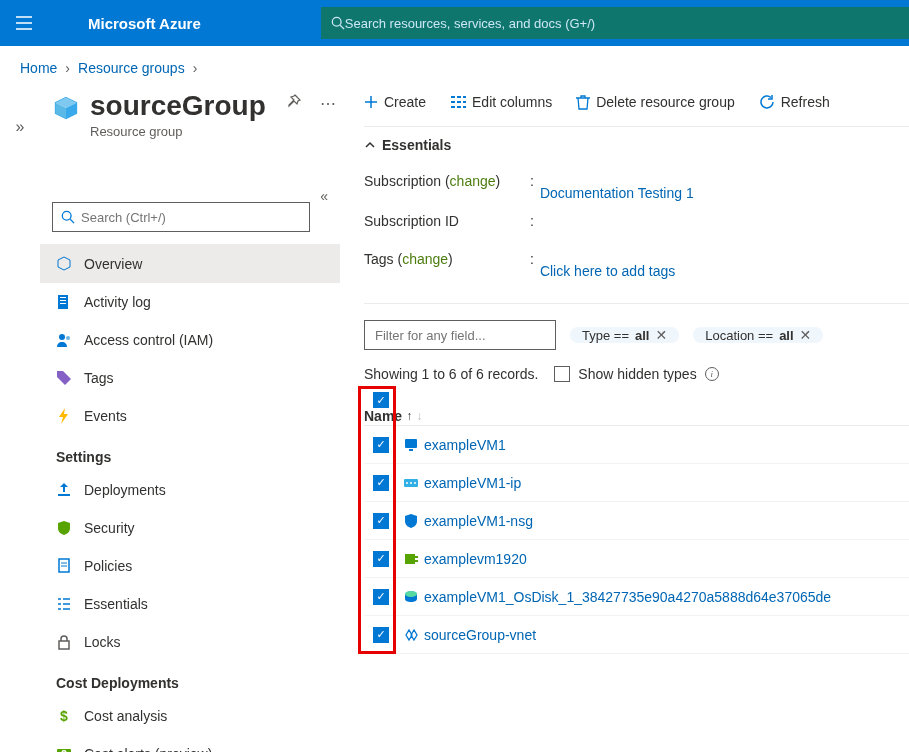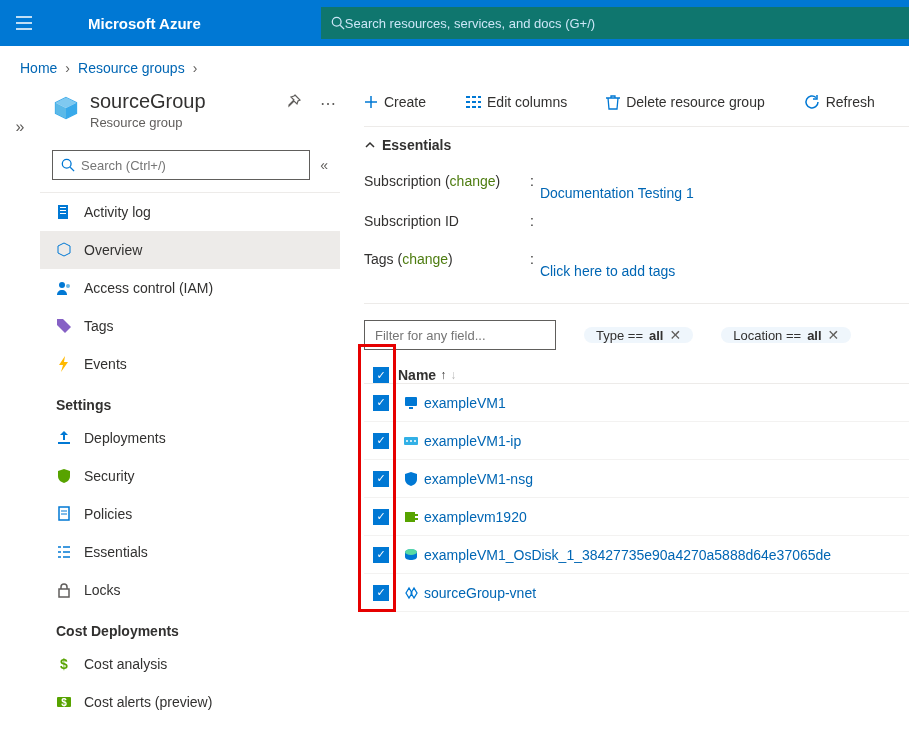--- a/index.html
+++ b/index.html
@@ -18,70 +18,70 @@
   .breadcrumb a { color: #0066b4; text-decoration: none; cursor: pointer; }
   .breadcrumb .sep { color: #605e5c; }
 
   
   .main { display: flex; height: calc(752px - 46px - 44px); position: relative; }
   .collapse-left { width: 40px; display: flex; align-items: flex-start; justify-content: center; padding-top: 28px; cursor: pointer; color: #605e5c; }
 
   .leftcol { width: 300px; display: flex; flex-direction: column; position: relative; }
   .resource-header { display: flex; align-items: flex-start; padding: 0 0 12px 12px; gap: 10px; }
   .resource-header .cube { width: 28px; height: 28px; margin-top: 4px; }
-  .resource-header h1 { font-size: 20px; font-weight: 400; }
+  .resource-header h1 { font-size: 28px; font-weight: 700; }
   .resource-header .subtitle { font-size: 13px; color: #605e5c; margin-top: 2px; }
   .resource-header .titlewrap { flex: 1; }
   .resource-header .pin, .resource-header .more { cursor: pointer; padding: 4px; color: #605e5c; }
 
   .sidebar-search { margin: 8px 12px 12px 12px; display: flex; align-items: center; }
-  .sidebar-search .searchbox { flex: 1; height: 30px; border: 1px solid #605e5c; display: flex; align-items: center; padding: 0 8px; gap: 6px; }
+  .sidebar-search .searchbox { flex: 1; height: 30px; border: 1px solid #605e5c; display: flex; align-items: center; padding: 0 8px; gap: 6px; margin-top: 43px; }
   .sidebar-search .searchbox input { border: none; outline: none; flex: 1; font-size: 13px; }
   .sidebar-search .collapse { margin-left: 10px; cursor: pointer; color: #605e5c; font-size: 14px; }
 
   .sidebar-scroll { flex: 1; overflow-y: auto; border-top: 1px solid #edebe9; position: relative; }
   .sidebar-scroll::-webkit-scrollbar { width: 14px; }
   .sidebar-scroll::-webkit-scrollbar-thumb { background: #c8c6c4; }
   .sidebar-scroll::-webkit-scrollbar-track { background: #f3f2f1; }
 
   .nav-item { display: flex; align-items: center; height: 38px; padding: 0 16px; gap: 12px; font-size: 14px; cursor: pointer; }
   .nav-item.active { background: #edebe9; }
   .nav-section { padding: 14px 16px 6px; font-size: 14px; font-weight: 600; }
   .nav-icon { width: 16px; height: 16px; flex: 0 0 16px; display: flex; align-items: center; justify-content: center; }
 
   
   .content { flex: 1; display: flex; flex-direction: column; padding-left: 24px; overflow: hidden; }
-  .toolbar { display: flex; align-items: center; gap: 39px; padding: 4px 0 16px; font-size: 14px; }
+  .toolbar { display: flex; align-items: center; gap: 24px; padding: 4px 0 16px; font-size: 14px; }
   .toolbar .tool { display: flex; align-items: center; gap: 6px; cursor: pointer; }
   .toolbar .tool svg, .toolbar .tool .glyph { color: #0078d4; }
 
   .essentials-hdr { display: flex; align-items: center; gap: 6px; font-weight: 600; font-size: 14px; border-top: 1px solid #edebe9; padding: 10px 0 14px; cursor: pointer; }
   .essentials { font-size: 14px; }
   .ess-row { display: flex; padding: 6px 0; }
   .ess-label { width: 160px; color: #323130; }
   .ess-sep { margin: 0 6px; color: #323130; }
   .ess-link { color: #0066b4; cursor: pointer; margin-top: 12px; }
   .ess-change { color: #4d7c0f; cursor: pointer; }
 
-  .filterbar { display: flex; align-items: center; gap: 28px; margin-top: 18px; border-top: 1px solid #edebe9; padding-top: 16px; }
+  .filterbar { display: flex; align-items: center; gap: 14px; margin-top: 18px; border-top: 1px solid #edebe9; padding-top: 16px; }
   .filterbar input { height: 30px; border: 1px solid #605e5c; padding: 0 10px; font-size: 13px; width: 192px; outline: none; }
   .pill { background: #eff6fc; border-radius: 14px; height: 16px; display: flex; align-items: center; padding: 0 12px; font-size: 13px; gap: 6px; cursor: pointer; }
   .pill .x { font-size: 14px; color: #605e5c; }
   .pill b { font-weight: 700; }
 
   .recordline { display: flex; align-items: center; gap: 16px; margin: 16px 0 10px; font-size: 14px; }
   .chk { width: 16px; height: 16px; border: 1px solid #605e5c; cursor: pointer; background: #fff; display: inline-flex; align-items: center; justify-content: center; }
   .chk.on { background: #0078d4; border-color: #0078d4; }
   .chk.on::after { content: "✓"; color: #fff; font-size: 11px; line-height: 1; }
   .info-icon { width: 14px; height: 14px; border: 1px solid #605e5c; border-radius: 50%; display: inline-flex; align-items: center; justify-content: center; font-size: 9px; color: #605e5c; font-style: italic; font-family: serif; cursor: pointer; }
 
   .gridwrap { position: relative; }
   .redbox { position: absolute; left: -6px; top: -6px; width: 38px; height: 268px; border: 3px solid #e60000; pointer-events: none; }
 
-  .ghead { display: flex; align-items: flex-end; height: 34px; border-bottom: 1px solid #edebe9; font-size: 14px; }
+  .ghead { display: flex; align-items: flex-start; height: 34px; border-bottom: 1px solid #edebe9; font-size: 14px; flex-direction: column; }
   .ghead .namecol { font-weight: 600; display: flex; align-items: center; gap: 4px; }
   .ghead .sort { font-size: 12px; color: #323130; }
 
   .grow { display: flex; align-items: center; height: 38px; font-size: 14px; border-bottom: 1px solid #f3f2f1; }
   .grow .chkcell { width: 34px; display: flex; justify-content: center; }
   .grow .iconcell { width: 26px; display: flex; align-items: center; justify-content: center; }
   .grow .linkcell a { color: #0066b4; text-decoration: none; cursor: pointer; }
   .ghead .chkcell { width: 34px; display: flex; justify-content: center; }
 
   
@@ -141,38 +141,38 @@
         <svg width="14" height="14" viewBox="0 0 16 16">
             <circle cx="6.5" cy="6.5" r="5" stroke="#0078d4" stroke-width="1.5" fill="none"></circle>
             <path d="M10.5 10.5 L15 15" stroke="#0078d4" stroke-width="1.5"></path>
           </svg>
         <input placeholder="Search (Ctrl+/)" style="">
       </div>
       <span class="collapse">«</span>
     </div>
 
     <div class="sidebar-scroll">
+      <div class="nav-item active">
+        <span class="nav-icon">
+            <svg class="ric" viewBox="0 0 16 16">
+              <path d="M8 1l6 3v7l-6 3-6-3V4z" fill="none" stroke="#0078d4"></path>
+            </svg>
+          </span>
+        <span>Overview</span>
+      </div>
       <div class="nav-item">
         <span class="nav-icon">
             <svg class="ric" viewBox="0 0 16 16">
               <rect x="2" y="1" width="10" height="14" fill="#0078d4"></rect>
               <rect x="4" y="3" width="6" height="1" fill="#fff"></rect>
               <rect x="4" y="6" width="6" height="1" fill="#fff"></rect>
               <rect x="4" y="9" width="6" height="1" fill="#fff"></rect>
             </svg>
           </span>
         <span>Activity log</span>
-      </div>
-      <div class="nav-item active">
-        <span class="nav-icon">
-            <svg class="ric" viewBox="0 0 16 16">
-              <path d="M8 1l6 3v7l-6 3-6-3V4z" fill="none" stroke="#0078d4"></path>
-            </svg>
-          </span>
-        <span>Overview</span>
       </div>
       <div class="nav-item">
         <span class="nav-icon">
             <svg class="ric" viewBox="0 0 16 16">
               <circle cx="6" cy="5" r="3" fill="#0078d4"></circle>
               <path d="M1 15c0-3 2-5 5-5s5 2 5 5" fill="#0078d4"></path>
               <circle cx="12" cy="6" r="2" fill="#69b6e6"></circle>
             </svg>
           </span>
         <span>Access control (IAM)</span>
@@ -329,20 +329,28 @@
           <b>all</b>
         <span class="x">✕</span>
       </div>
       <div class="pill">
         <span>Location == </span>
           <b>all</b>
         <span class="x">✕</span>
       </div>
     </div>
 
+    <div class="recordline">
+      <span>Showing 1 to 6 of 6 records.</span>
+      <span style="display:flex;align-items:center;gap:8px;">
+        <span class="chk"></span>
+        <span>Show hidden types</span>
+        <span class="info-icon">i</span>
+      </span>
+    </div>
 
     <div class="gridwrap">
       <div class="redbox"></div>
       <div class="ghead">
         <div class="chkcell">
             <span class="chk on"></span>
           </div>
         <div class="namecol">
           <span>Name</span>
           <span class="sort">↑</span>

